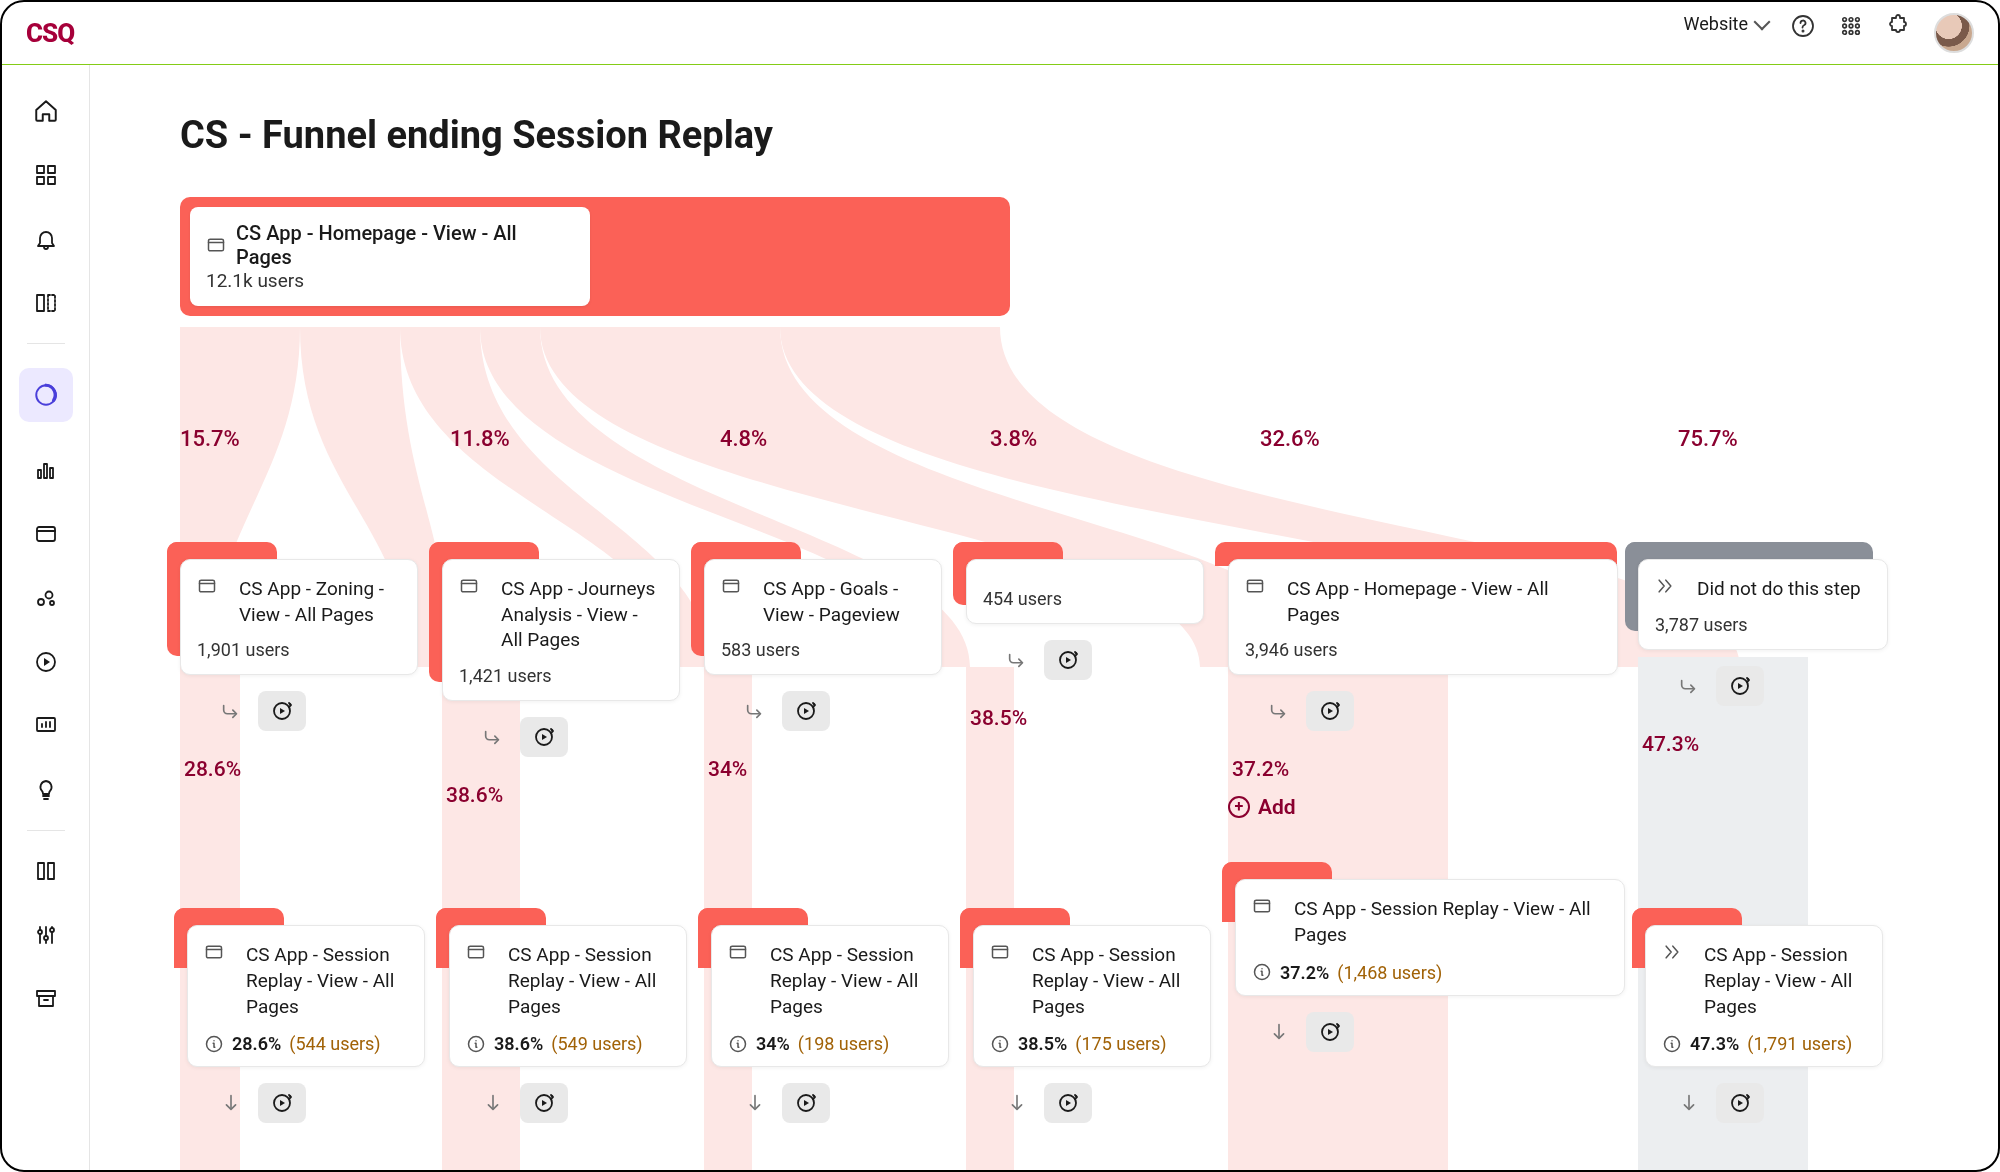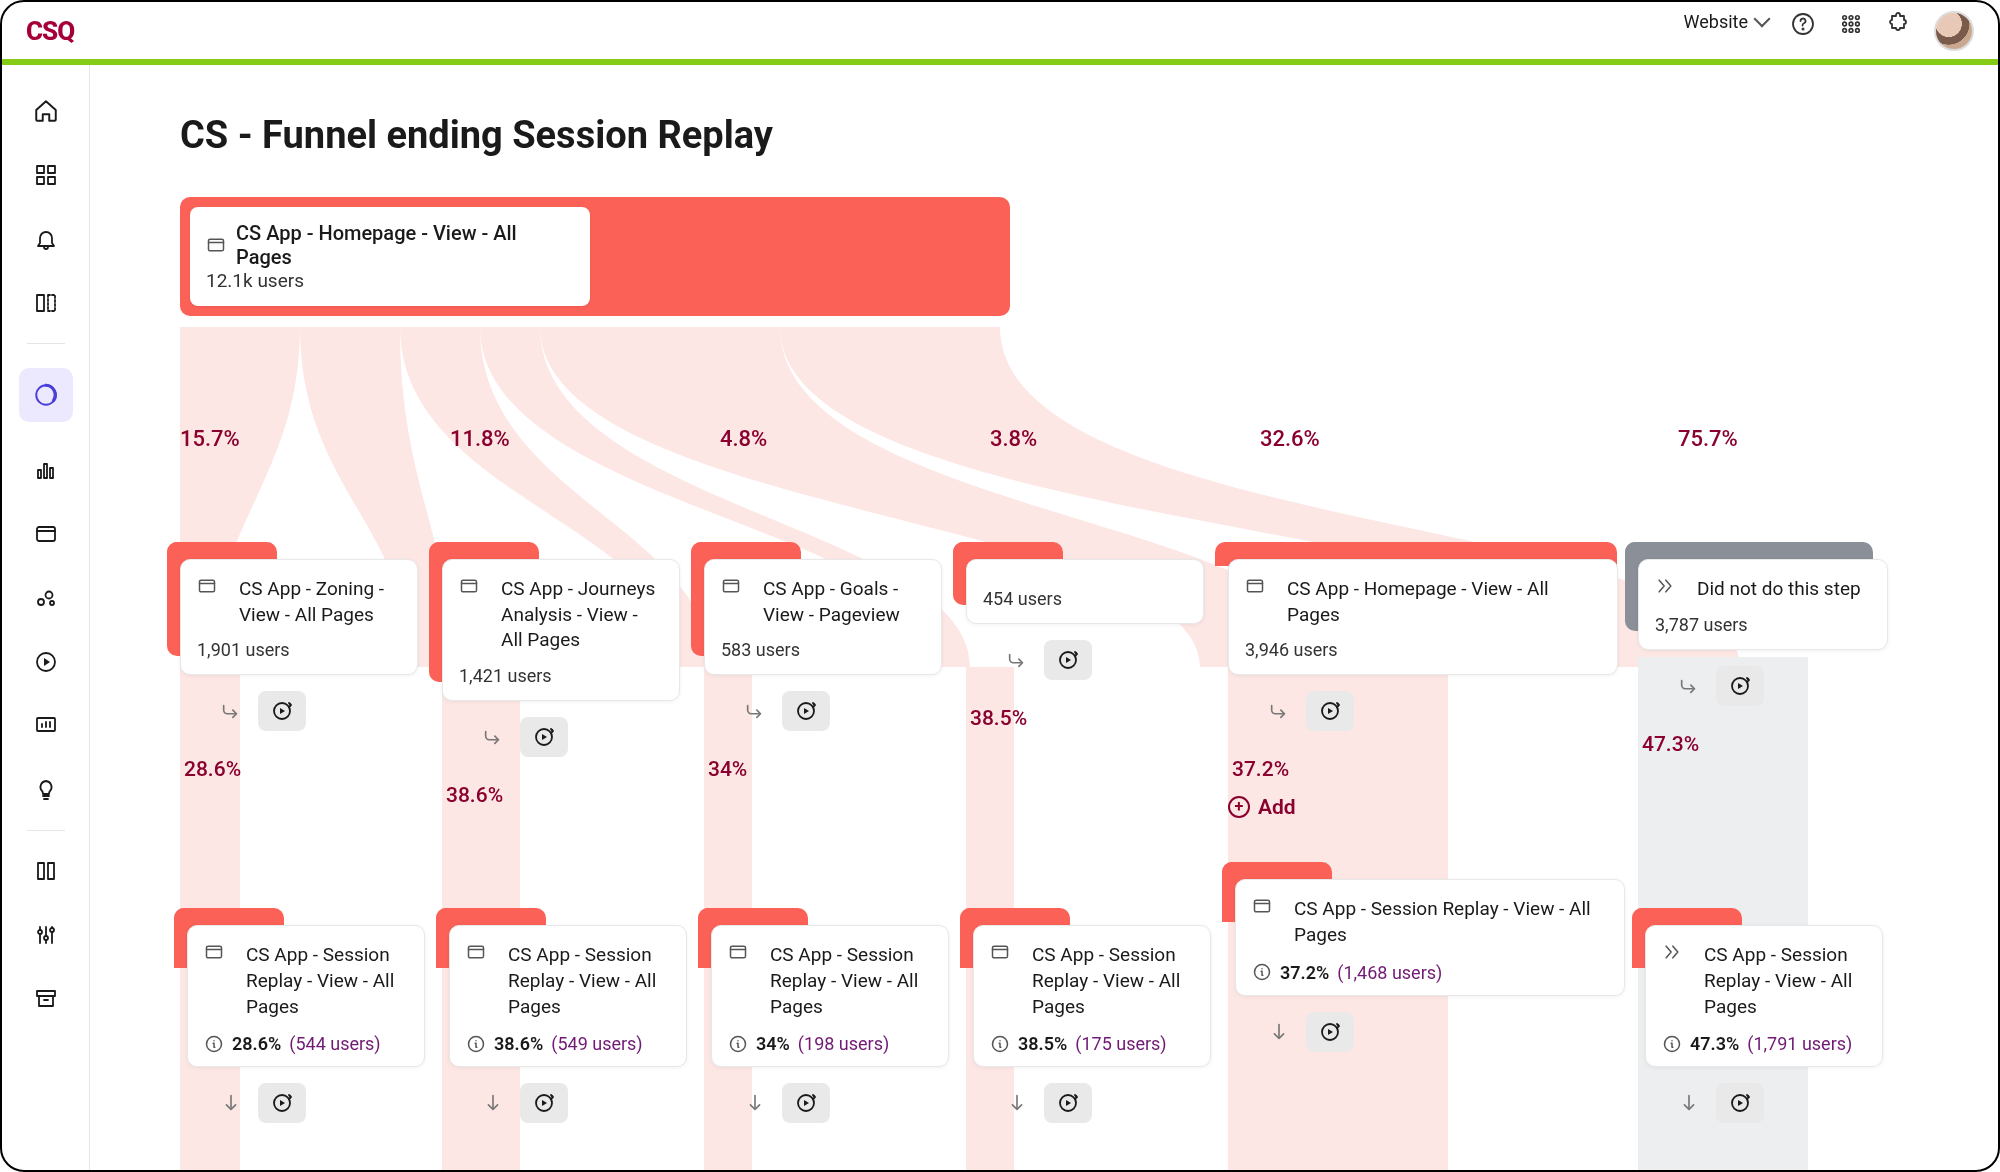--- a/index.html
+++ b/index.html
@@ -11,21 +11,21 @@
     height: 1172px;
     overflow: hidden;
     border: 2px solid #000;
     border-radius: 24px;
     position: relative;
   }
 
   
   .topbar {
     height: 63px;
-    border-bottom: 6px solid #84cc16;
+    border-bottom: 1px solid #84cc16;
     display: flex;
     align-items: center;
     padding: 0 24px;
   }
   .logo {
     font-weight: 800;
     font-size: 26px;
     color: #a6003a;
     letter-spacing: -1px;
   }
@@ -196,21 +196,21 @@
     margin-left:7px;
   }
   .result-card.wide { width:390px; }
   .result-card .branch-rail { height:60px; }
   .result-stats {
     display:flex; align-items:center; gap:8px; margin-top:14px;
     font-size:18px;
   }
   .info-icon { width:20px; height:20px; color:#555; }
   .rs-perc { font-weight:600; color:#1a1a1a; }
-  .rs-users { color:#701a75; }
+  .rs-users { color:#a16207; }
 
   
   svg { stroke: currentColor; fill: none; stroke-width:1.8; stroke-linecap:round; stroke-linejoin:round; }
 
   
   .flowband {
     position:absolute; background:#fde7e5; z-index:0;
   }
 </style>
 </head>

